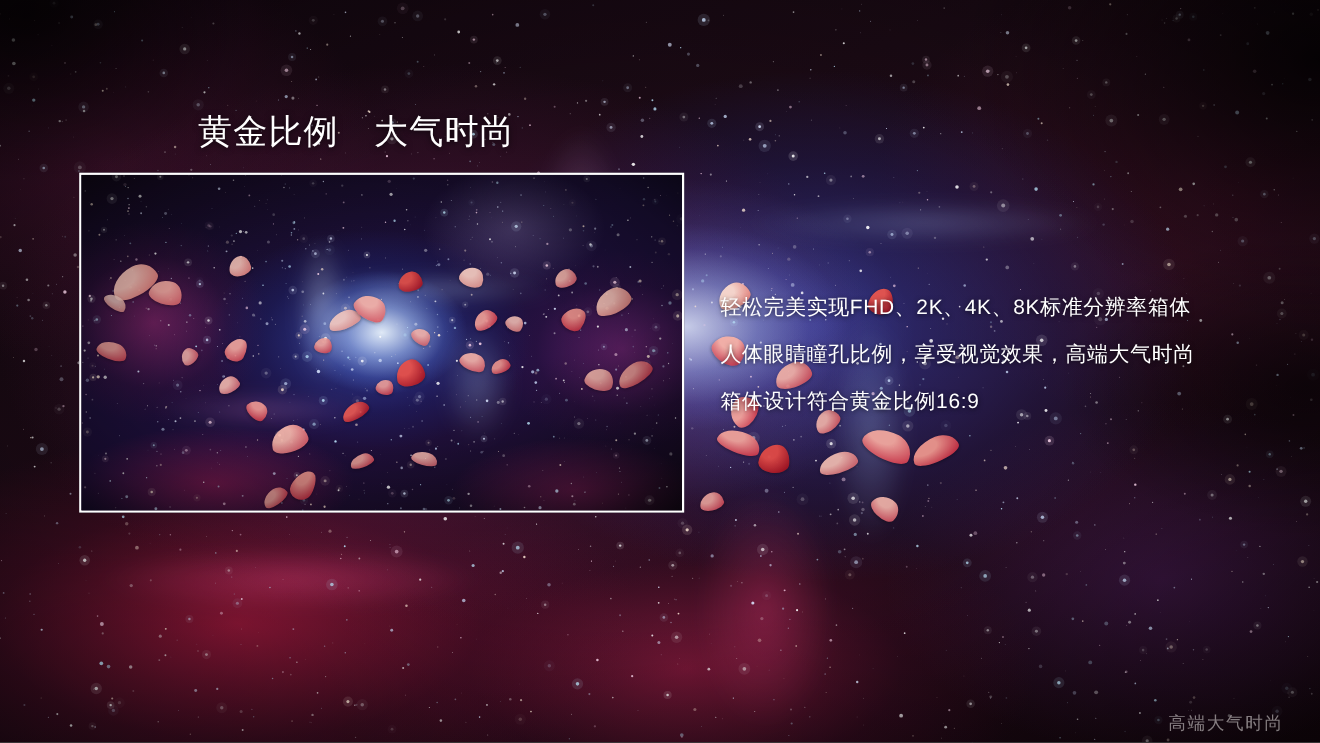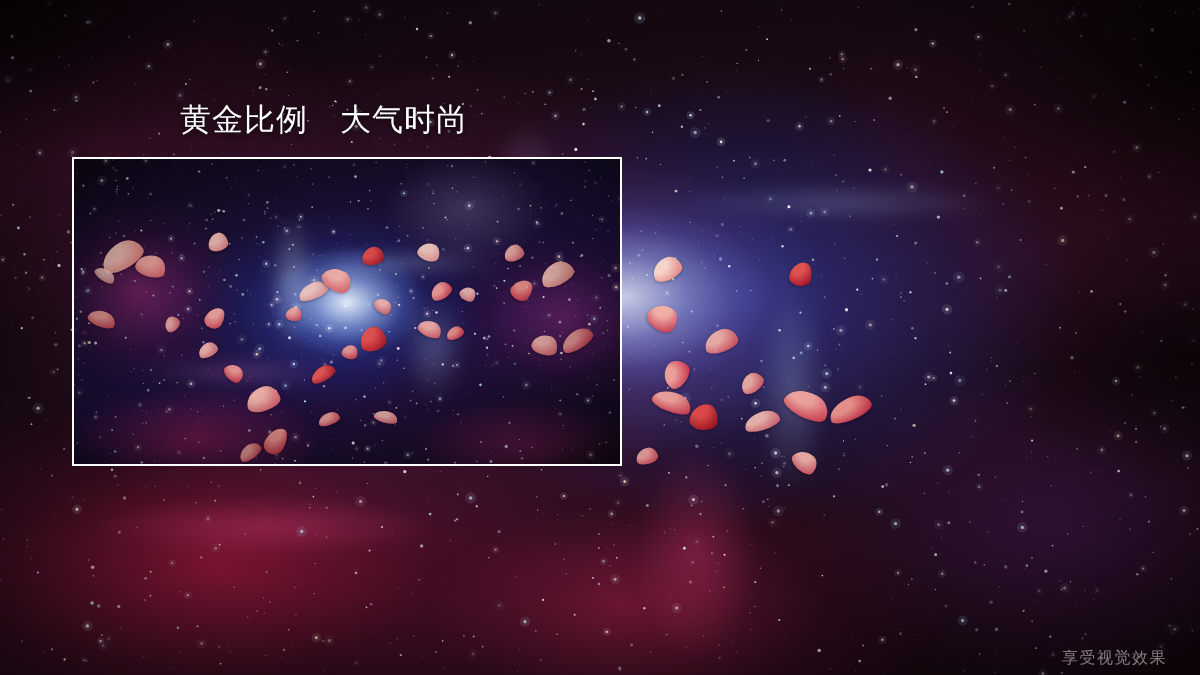--- a/index.html
+++ b/index.html
@@ -2830,16 +2830,21 @@
         <div class="petal" style="left:438px;top:120px;width:20px;height:22px;opacity:0.9;transform:rotate(38deg);background:radial-gradient(ellipse at 30% 25%, #f0958c 0%, #f0958c 28%, #c52e3f 86%, #c52e3f 100%);box-shadow:0 1px 3px rgba(0,0,0,0.35);"></div>
         <div class="petal" style="left:466px;top:104px;width:34px;height:22px;opacity:0.93;transform:rotate(-24deg);background:radial-gradient(ellipse at 30% 25%, #f8c4b8 0%, #f8c4b8 28%, #de827c 86%, #de827c 100%);box-shadow:0 1px 3px rgba(0,0,0,0.35);"></div>
         <div class="petal" style="left:458px;top:176px;width:26px;height:20px;opacity:0.9;transform:rotate(18deg);background:radial-gradient(ellipse at 30% 25%, #f6b8ad 0%, #f6b8ad 28%, #d5636c 86%, #d5636c 100%);box-shadow:0 1px 3px rgba(0,0,0,0.35);"></div>
         <div class="petal" style="left:486px;top:172px;width:34px;height:18px;opacity:0.9;transform:rotate(-30deg);background:radial-gradient(ellipse at 30% 25%, #f2a199 0%, #f2a199 28%, #cd3b4b 86%, #cd3b4b 100%);box-shadow:0 1px 3px rgba(0,0,0,0.35);"></div>
       </div>
     <div id="panel-vignette"></div>
   </div>
 
   <div id="title">黄金比例　大气时尚</div>
 
+  <div id="body-text">
+    <div class="body-line">轻松完美实现FHD、2K、4K、8K标准分辨率箱体</div>
+    <div class="body-line">人体眼睛瞳孔比例，享受视觉效果，高端大气时尚</div>
+    <div class="body-line">箱体设计符合黄金比例16:9</div>
+  </div>
 
-  <div id="watermark">享受视觉效果</div>
+  <div id="watermark">高端大气时尚</div>
 
 </div>
 
 </body></html>

